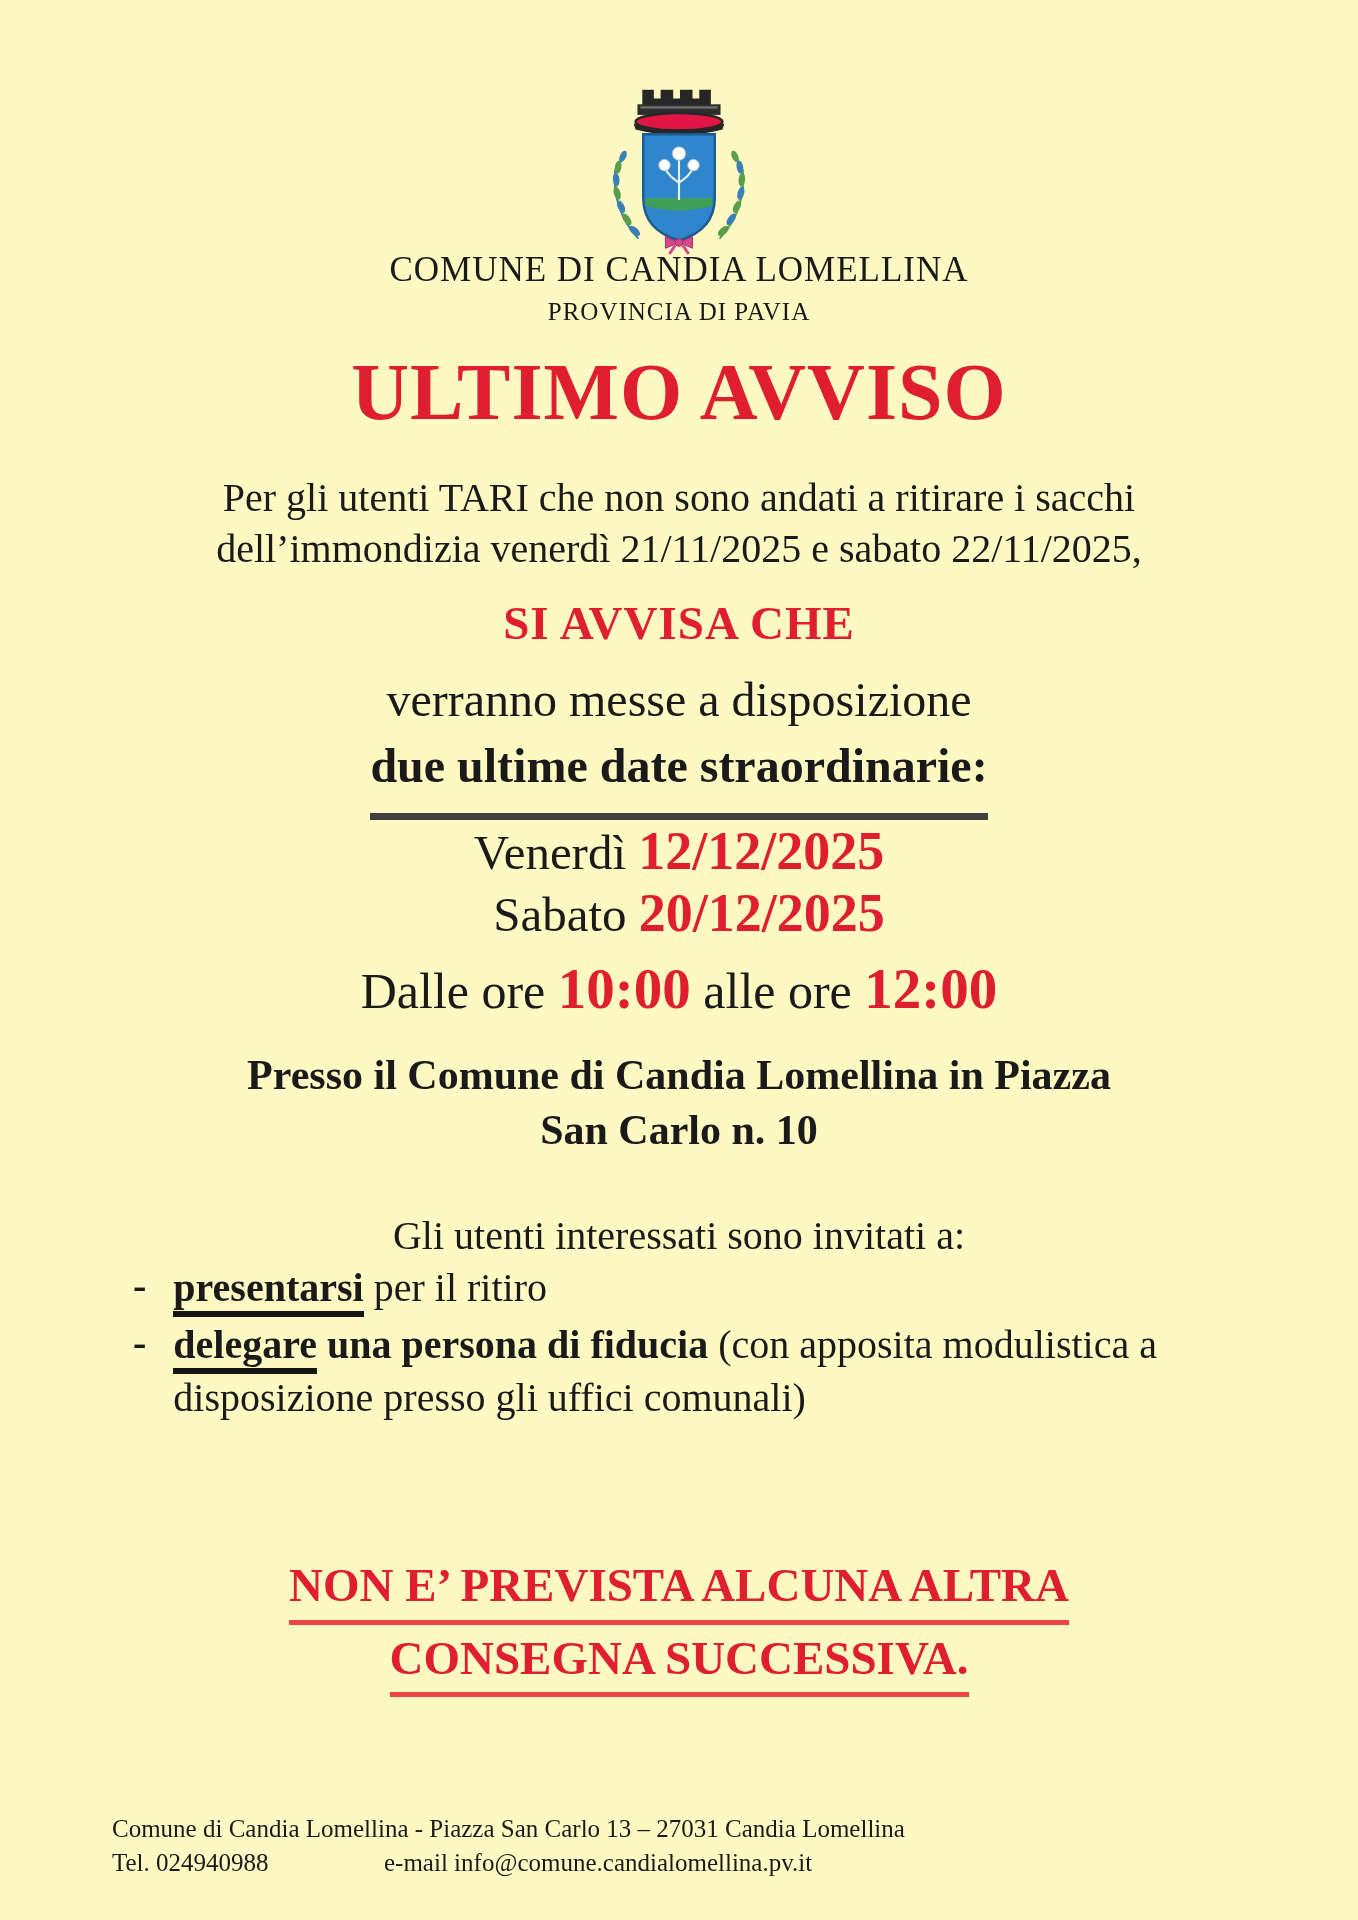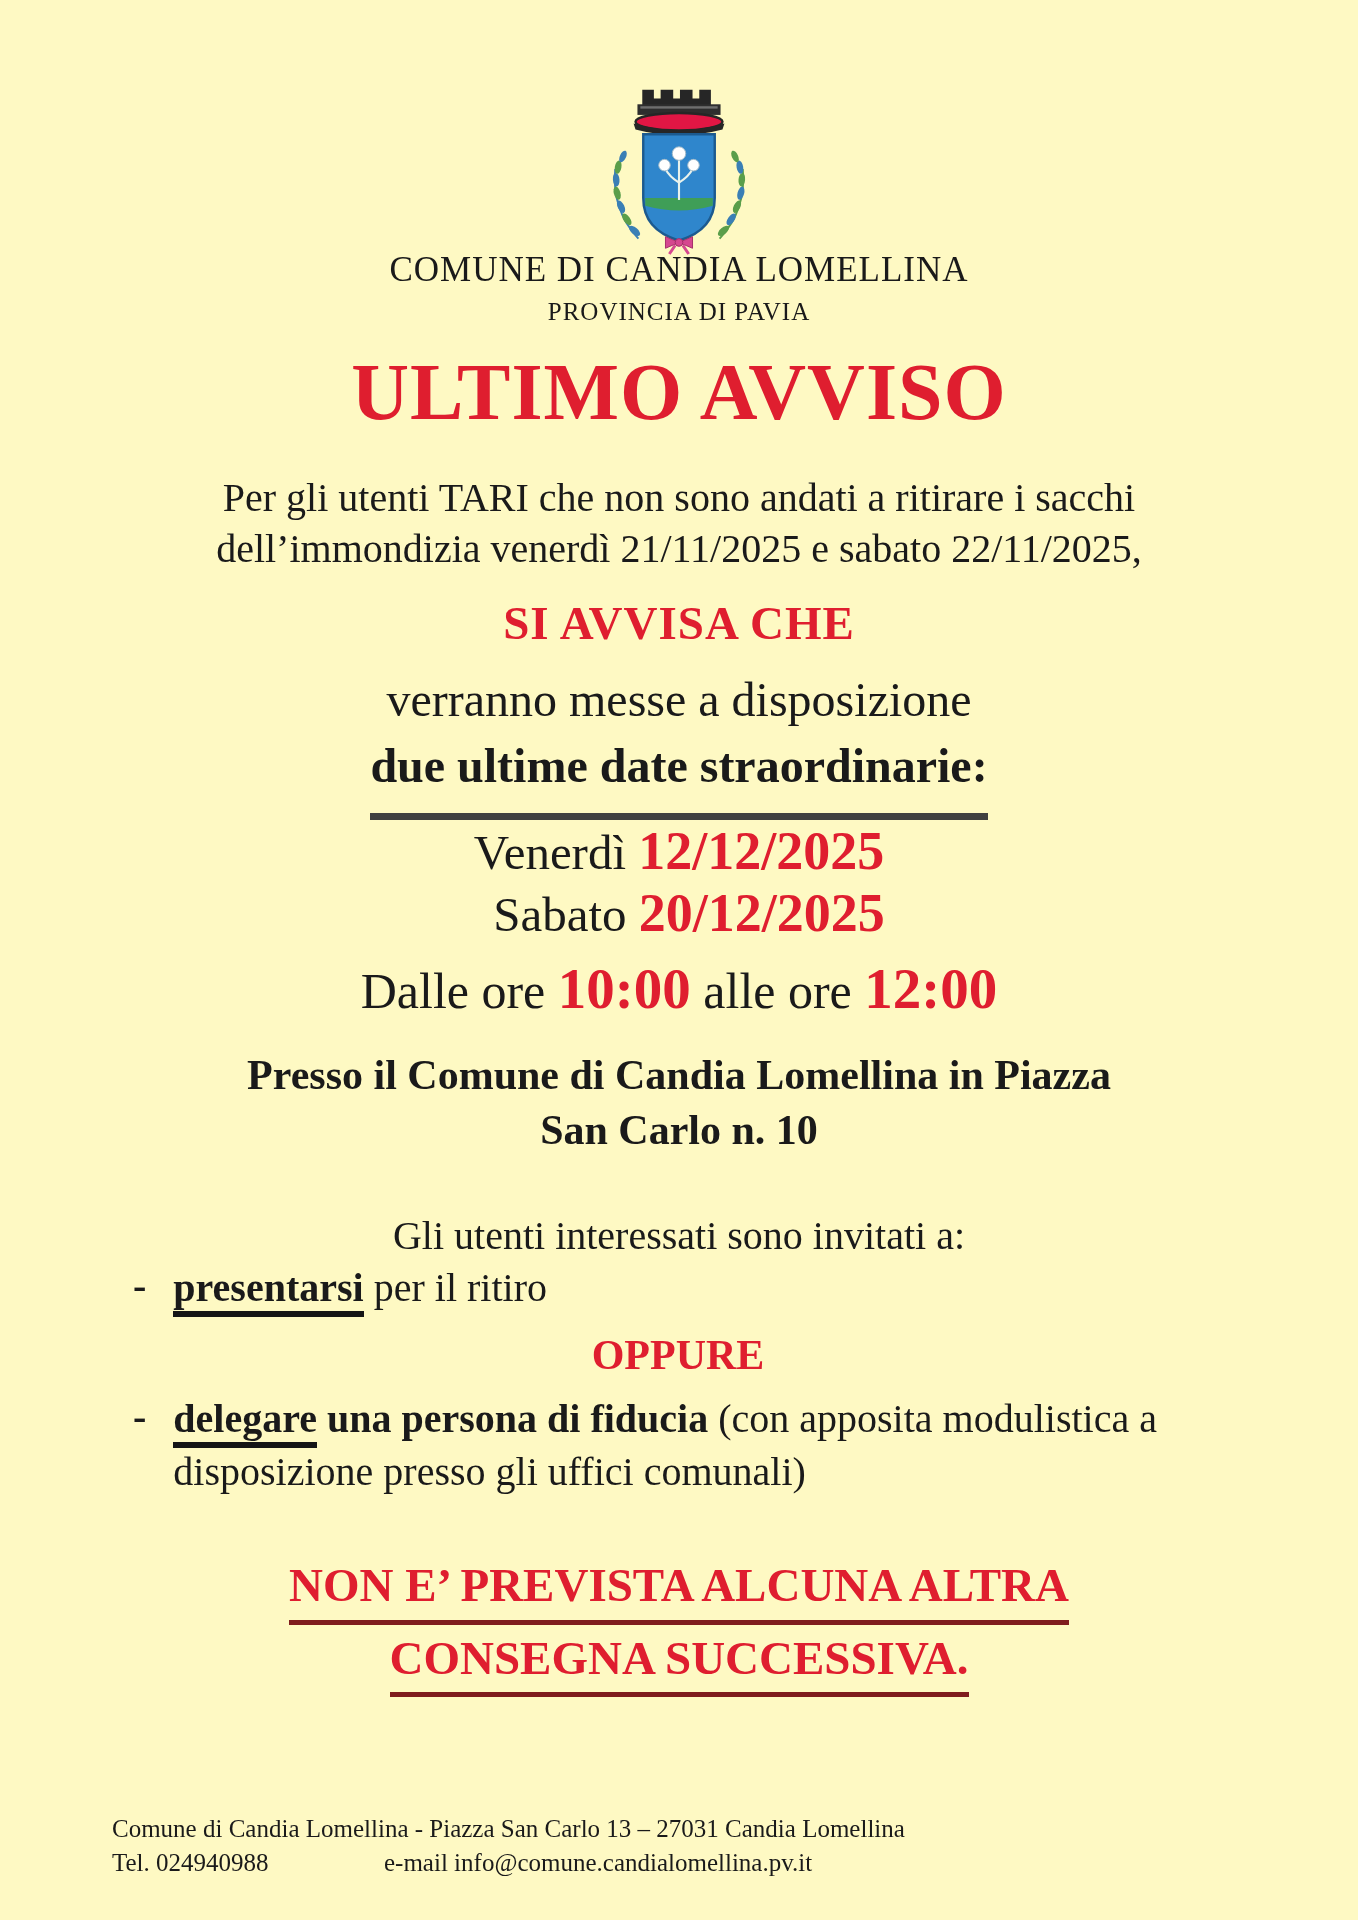--- a/index.html
+++ b/index.html
@@ -33,21 +33,21 @@
   .optlist{position:absolute;left:133px;width:1090px;top:1262px;font-size:40px;}
   .optitem{display:flex;align-items:flex-start;}
   .optitem .dash{flex:0 0 auto;margin-right:27px;font-weight:bold;}
   .optitem .opttext{flex:1 1 auto;line-height:1.32;}
   .em-ul{font-weight:bold;border-bottom:6px solid #151515;padding-bottom:1px;}
   .boldtxt{font-weight:bold;}
   .oppure{position:relative;text-align:center;font-size:42px;font-weight:bold;margin:16px 0 14px 0;}
   .opt2{margin-top:4px;}
   .opt2 .opttext{max-width:1000px;}
   .warning{top:1552px;font-size:47px;font-weight:bold;line-height:1.42;}
-  .warning .ul{display:inline-block;border-bottom:5px solid #7f1d1d;padding-bottom:1px;}
+  .warning .ul{display:inline-block;border-bottom:5px solid #ef4444;padding-bottom:1px;}
   .footer{position:absolute;left:112px;top:1812px;font-size:25px;text-align:left;line-height:1.35;}
   .footer .fline{display:block;}
   .footer .fl2{display:flex;}
   .footer .fl2 .tel{flex:0 0 272px;}
   span,div,p{box-sizing:border-box;}
 </style>
 </head>
 <body>
 
 <div class="page">
@@ -143,21 +143,20 @@
     <span>San Carlo n. 10</span>
   </div>
 
   <div class="abs invite">Gli utenti interessati sono invitati a:</div>
 
   <div class="optlist">
     <div class="optitem">
       <span class="dash">-</span>
       <span class="opttext"><span class="em-ul">presentarsi</span><span> per il ritiro</span></span>
     </div>
-    <div class="oppure red">OPPURE</div>
     <div class="optitem opt2">
       <span class="dash">-</span>
       <span class="opttext"><span class="em-ul">delegare</span><span class="boldtxt"> una persona di fiducia</span><span> (con apposita modulistica a disposizione presso gli uffici comunali)</span></span>
     </div>
   </div>
 
   <div class="abs warning red">
     <span class="ul">NON E’ PREVISTA ALCUNA ALTRA</span><br>
     <span class="ul">CONSEGNA SUCCESSIVA.</span>
   </div>

